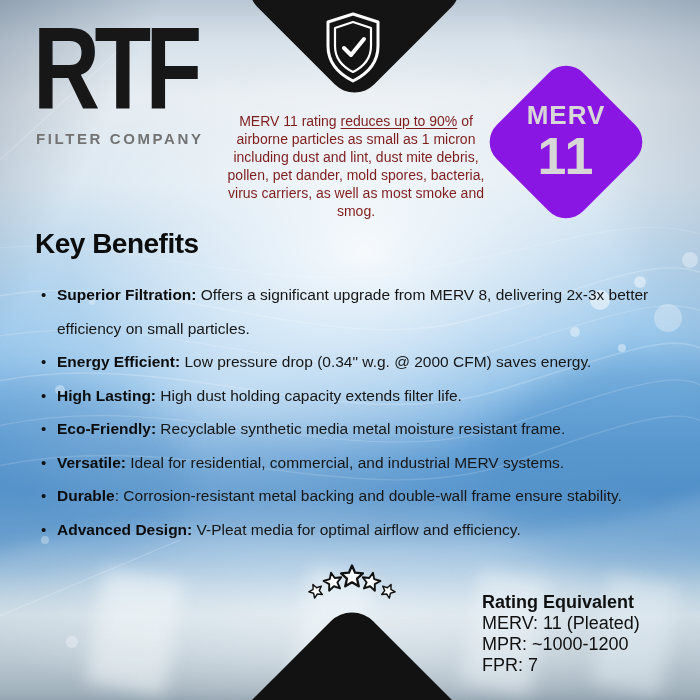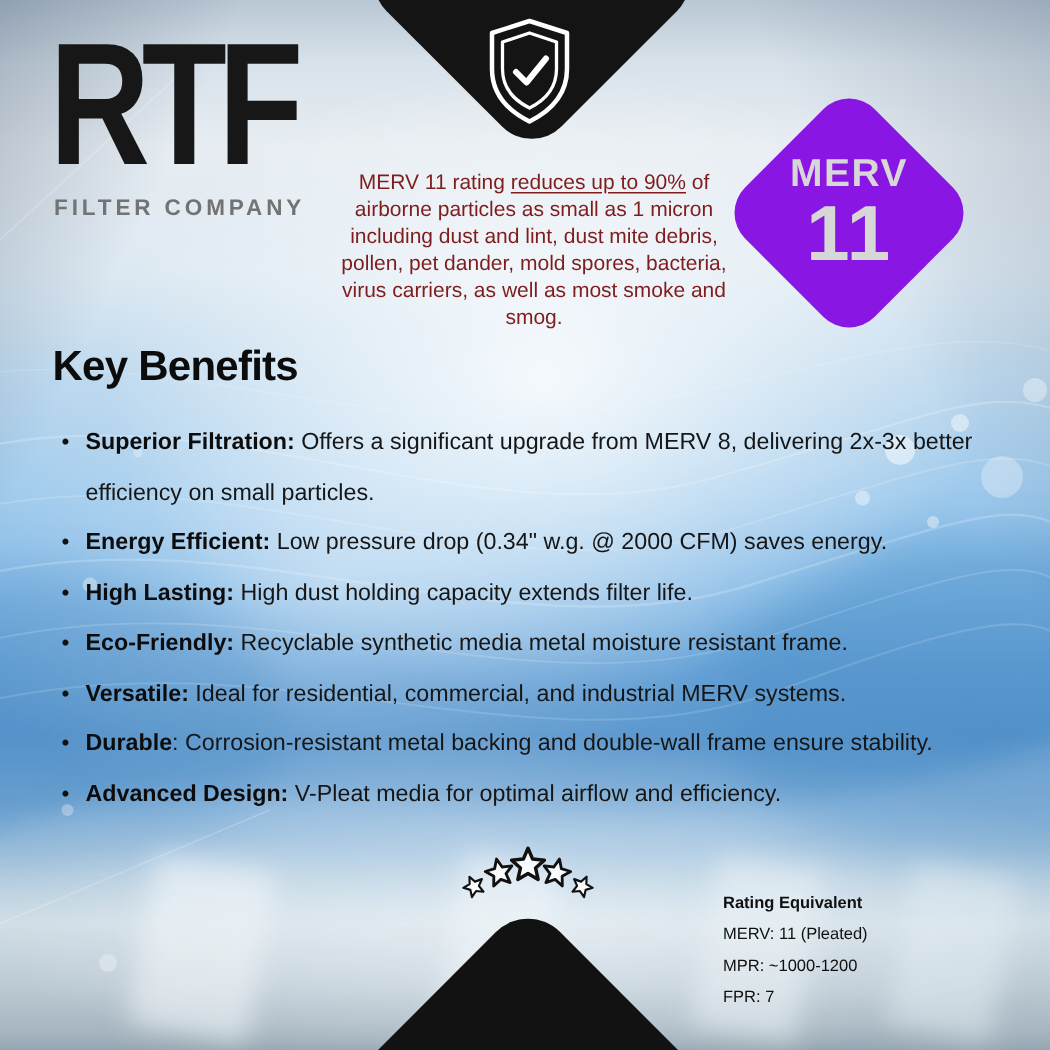--- a/index.html
+++ b/index.html
@@ -73,21 +73,21 @@
     content:"\2022";position:absolute;left:2px;top:0;font-size:15px;color:#111;
   }
   .kb-list .b{font-weight:bold;color:#0c0c0c;}
   
   .bottom-tri{
     position:absolute;left:212px;top:658px;width:280px;height:280px;
     background:#121212;border-radius:30px;transform:rotate(45deg);
   }
   .stars{position:absolute;left:285px;top:558px;}
   
-  .rating{position:absolute;left:482px;top:592px;font-size:11px;line-height:21px;color:#101010;}
+  .rating{position:absolute;left:482px;top:592px;font-size:18px;line-height:21px;color:#101010;}
   .rating-title{font-weight:bold;}
 </style>
 </head>
 <body>
 
 <div class="canvas">
 
   <div class="bg-base"></div>
   <svg class="bg-art" width="700" height="700" viewBox="0 0 700 700">
     <defs>

